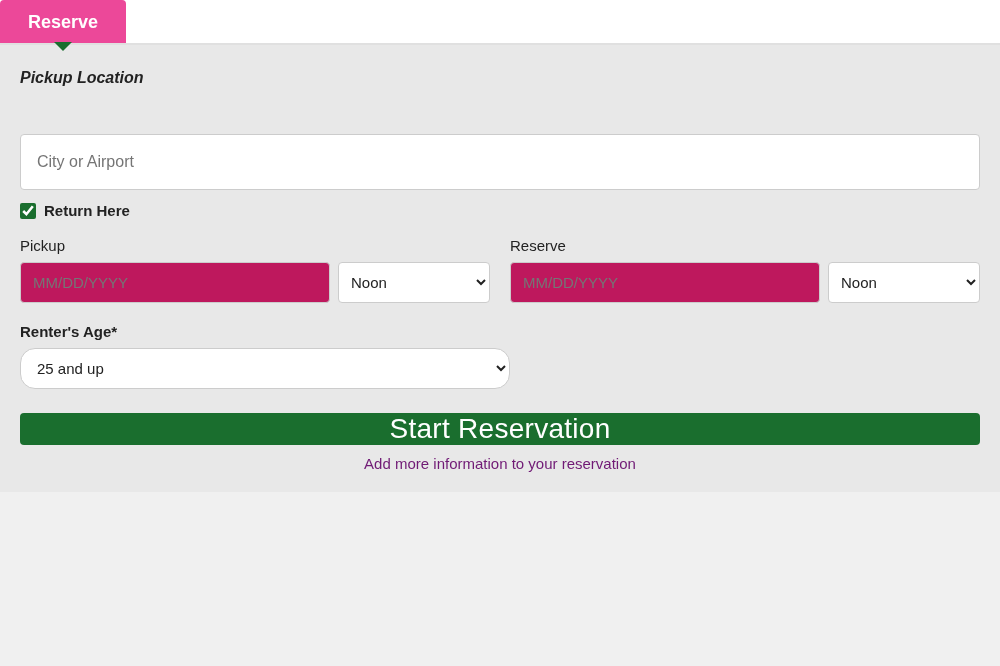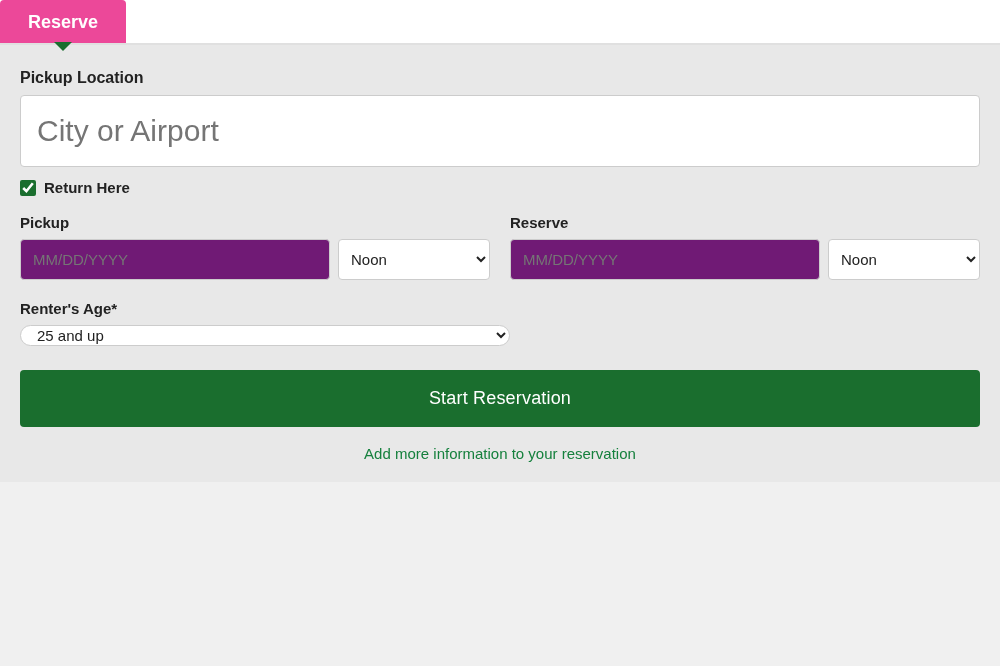--- a/index.html
+++ b/index.html
@@ -69,32 +69,34 @@
     .form-area {
       background: #e8e8e8;
       padding: 24px 20px 20px 20px;
     }
 
     .section-label {
       font-weight: bold;
       font-size: 16px;
       color: #222;
       margin-bottom: 8px;
+      font-style: italic;
     }
 
     .pickup-location-input {
       width: 100%;
       padding: 18px 16px;
-      font-size: 30px;
+      font-size: 16px;
       color: #0c4a6e;
       border: 1px solid #ccc;
       border-radius: 4px;
       background: #fff;
       margin-bottom: 12px;
       outline: none;
+      margin-top: 39px;
     }
 
     .return-here-row {
       display: flex;
       align-items: center;
       margin-bottom: 18px;
     }
 
     .return-here-checkbox {
       width: 16px;
@@ -115,39 +117,39 @@
       display: flex;
       gap: 20px;
       margin-bottom: 20px;
     }
 
     .date-time-group {
       flex: 1;
     }
 
     .date-time-group-label {
-      font-weight: bold;
+      font-weight: normal;
       font-size: 15px;
       color: #222;
       margin-bottom: 8px;
     }
 
     .date-time-inputs {
       display: flex;
       gap: 8px;
     }
 
     .date-input {
       flex: 1;
       padding: 10px 12px;
       font-size: 15px;
       color: #bbb;
       border: 1px solid #ccc;
       border-radius: 4px;
-      background: #701a75;
+      background: #be185d;
       outline: none;
     }
 
     .time-select {
       width: 152px;
       padding: 10px 8px;
       font-size: 15px;
       color: #222;
       border: 1px solid #ccc;
       border-radius: 4px;
@@ -174,21 +176,21 @@
 
     .field-label {
       font-weight: bold;
       font-size: 15px;
       color: #222;
       margin-bottom: 8px;
     }
 
     .age-select {
       width: 100%;
-      padding: 0 12px;
+      padding: 10px 12px;
       font-size: 15px;
       color: #222;
       border: 1px solid #ccc;
       border-radius: 15px;
       background: #fff;
       outline: none;
       cursor: pointer;
       appearance: auto;
     }
 
@@ -200,36 +202,35 @@
       border: 1px solid #ccc;
       border-radius: 4px;
       background: #fff;
       outline: none;
       height: 42px;
     }
 
     
     .start-reservation-btn {
       width: 100%;
-      padding: 18px;
       background: #1a6e2e;
       color: #fff;
-      font-size: 18px;
+      font-size: 28px;
       font-weight: normal;
       border: none;
       border-radius: 4px;
       cursor: pointer;
-      margin-bottom: 18px;
+      margin-bottom: 10px;
       letter-spacing: 0.01em;
     }
 
     .add-more-link {
       display: block;
       text-align: center;
-      color: #15803d;
+      color: #701a75;
       font-size: 15px;
       cursor: pointer;
       text-decoration: none;
     }
   </style>
 </head>
 <body>
 
 <div class="page-wrapper">
 

